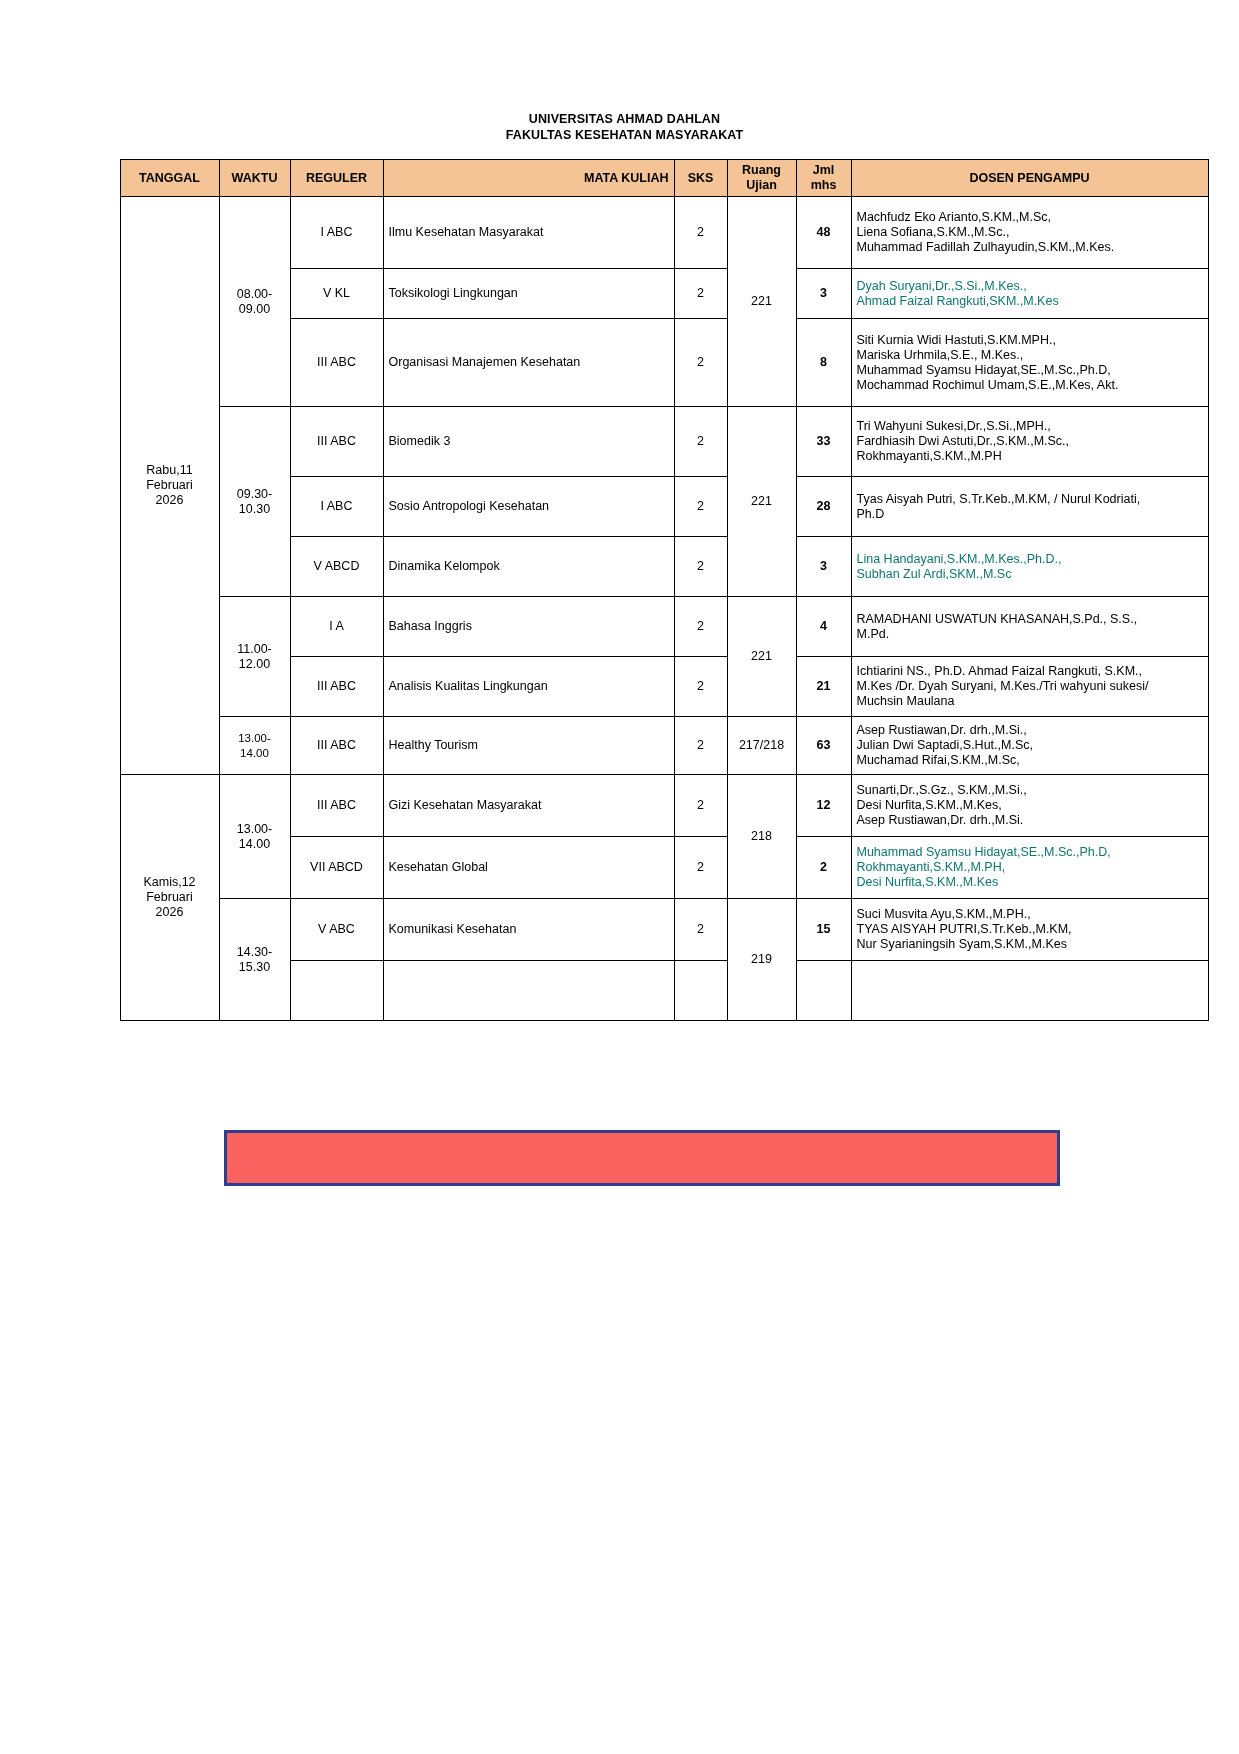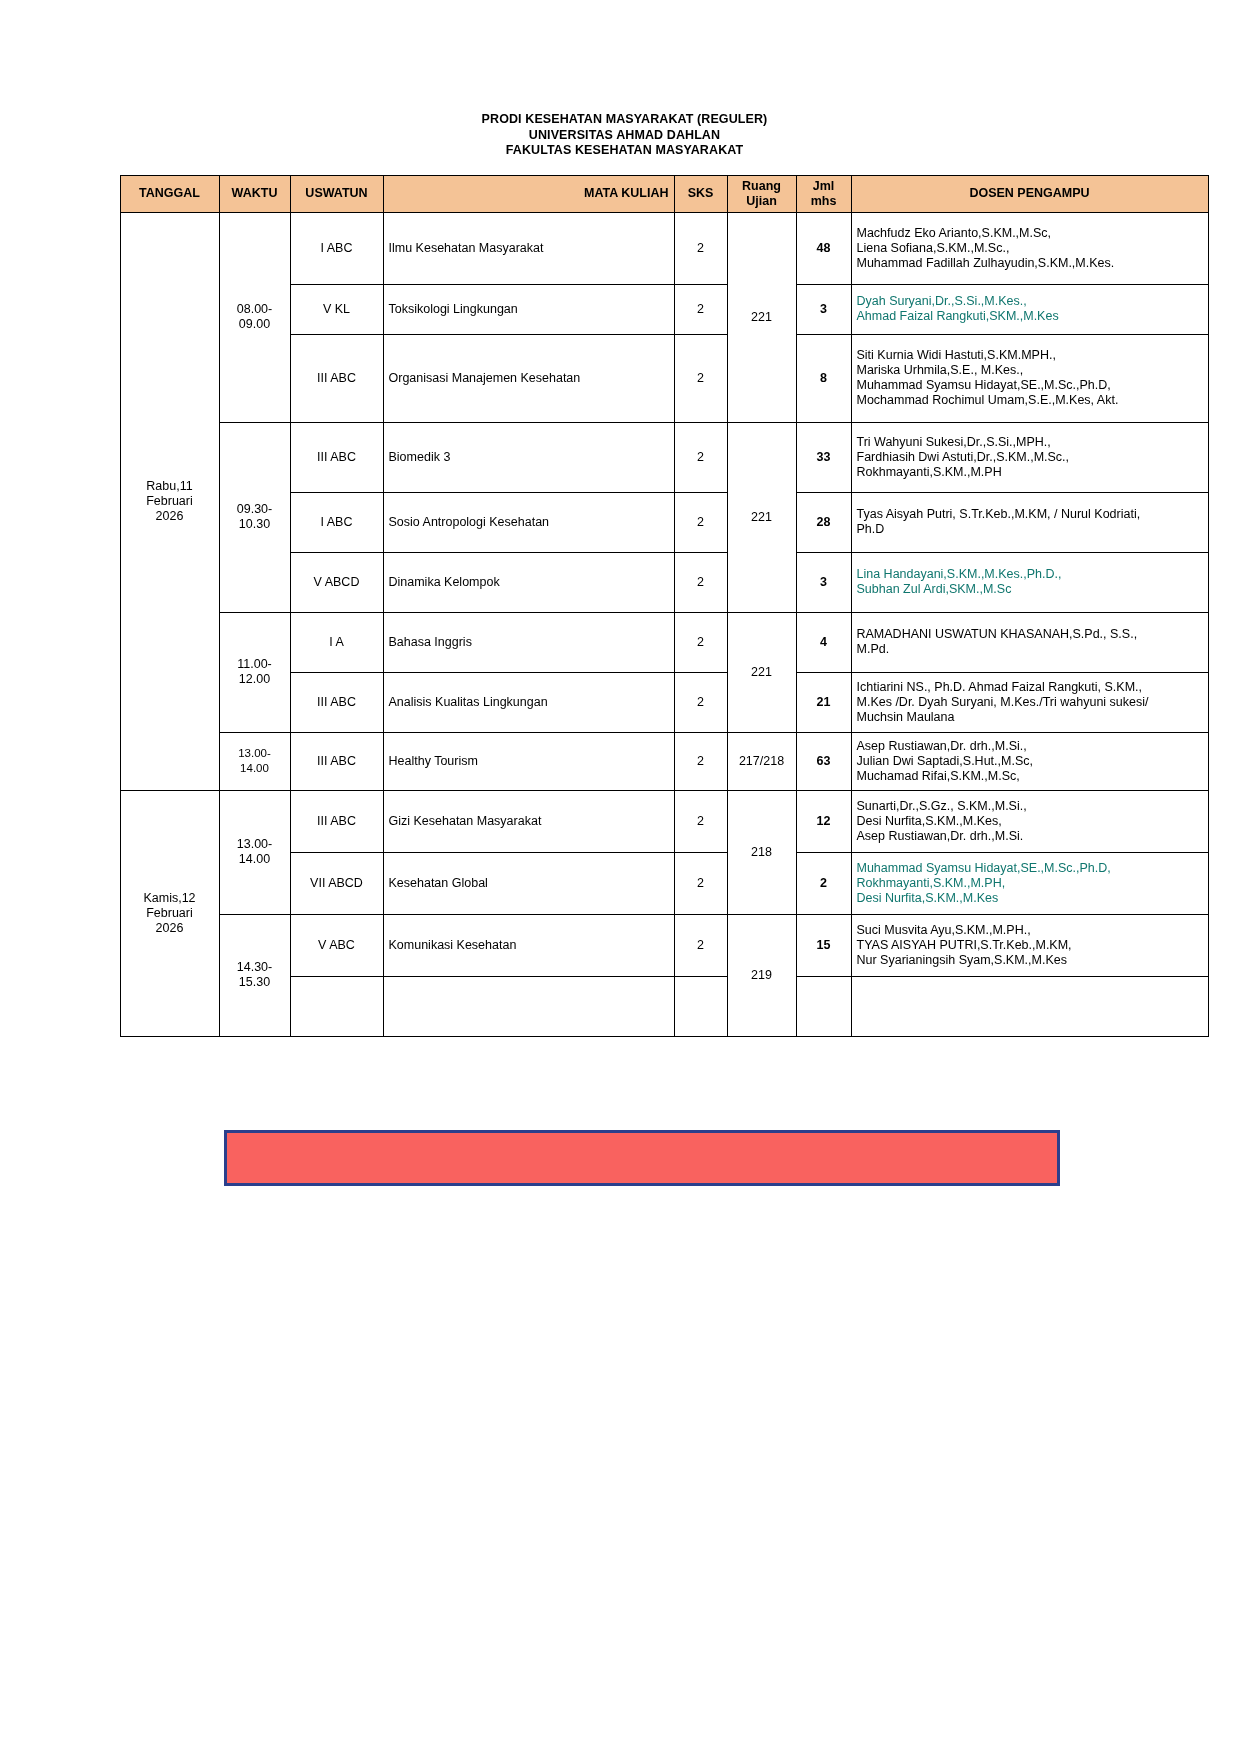--- a/index.html
+++ b/index.html
@@ -107,32 +107,31 @@
     border: 3px solid #2b3f8c;
     box-sizing: border-box;
   }
 </style>
 </head>
 <body>
 
 <div class="page">
 
   <div class="title-block">
-    <div>PRODI KESEHATAN MASYARAKAT (REGULER)</div>
     <div>UNIVERSITAS AHMAD DAHLAN</div>
     <div>FAKULTAS KESEHATAN MASYARAKAT</div>
   </div>
 
   <div class="table-wrap">
     <table class="sched">
       <thead>
         <tr>
           <th class="c-tanggal">TANGGAL</th>
           <th class="c-waktu">WAKTU</th>
-          <th class="c-semester">USWATUN</th>
+          <th class="c-semester">REGULER</th>
           <th class="c-mk">MATA KULIAH</th>
           <th class="c-sks">SKS</th>
           <th class="c-ruang">
             <span>Ruang</span><br>
             <span>Ujian</span>
           </th>
           <th class="c-jml">
             <span>Jml</span><br>
             <span>mhs</span>
           </th>

